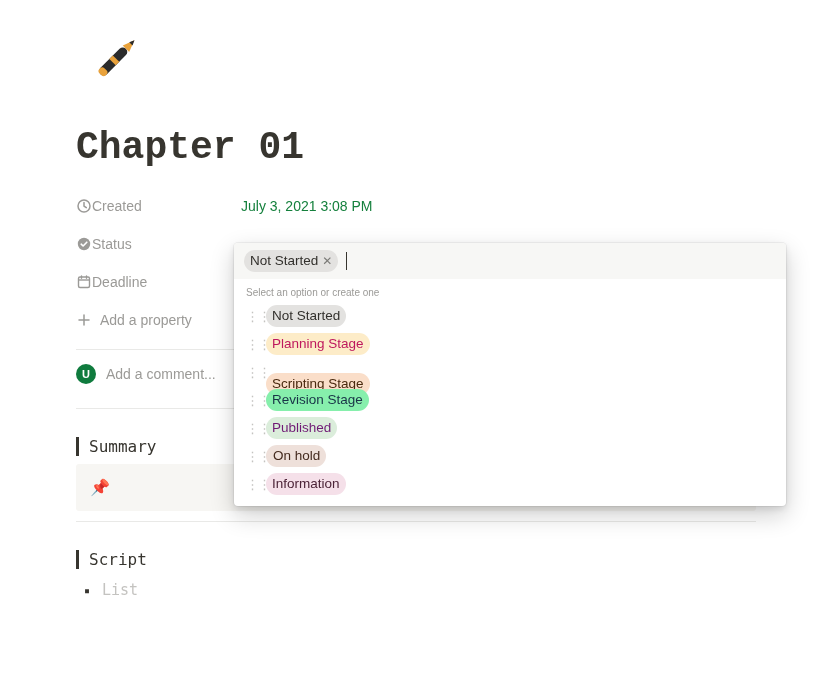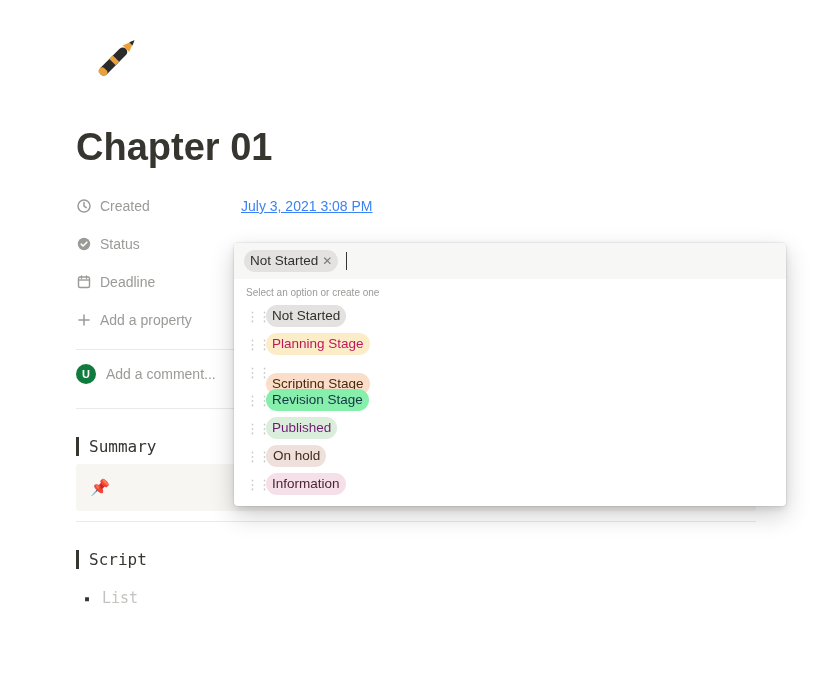--- a/index.html
+++ b/index.html
@@ -17,46 +17,45 @@
   }
   .icon-hero {
     width: 78px;
     height: 78px;
     margin-bottom: 28px;
     display: flex;
     align-items: center;
     justify-content: center;
   }
   .title {
-    font-family: Liberation Sans, sans-serif;
+    font-family: Liberation Mono, monospace;
     font-size: 38px;
     font-weight: 700;
     letter-spacing: 0;
     margin-bottom: 18px;
     margin-top: 16px;
   }
   .props {
     font-size: 14px;
   }
   .prop-row {
     display: flex;
     align-items: center;
     height: 38px;
   }
   .prop-label {
     display: flex;
     align-items: flex-end;
-    gap: 8px;
+    gap: 0;
     width: 165px;
     color: #9b9a97;
   }
   .prop-label svg { flex: 0 0 auto; }
   .prop-value {
-    color: #3b82f6;
-    text-decoration: underline;
+    color: #15803d;
   }
   .add-prop {
     display: flex;
     align-items: center;
     gap: 8px;
     color: #9b9a97;
     height: 38px;
     cursor: pointer;
     font-size: 14px;
   }
@@ -95,21 +94,21 @@
     padding: 14px 14px;
     margin-top: 6px;
     margin-bottom: 10px;
   }
   .pin {
     font-size: 16px;
   }
   .bullet-list {
     list-style: none;
     padding-left: 8px;
-    margin-top: 20px;
+    margin-top: 12px;
   }
   .bullet-list li {
     font-family: ui-monospace, SFMono-Regular, "SF Mono", Menlo, Consolas, monospace;
     font-size: 15px;
     color: #c4c3c0;
     position: relative;
     padding-left: 18px;
   }
   .bullet-list li::before {
     content: "▪";

